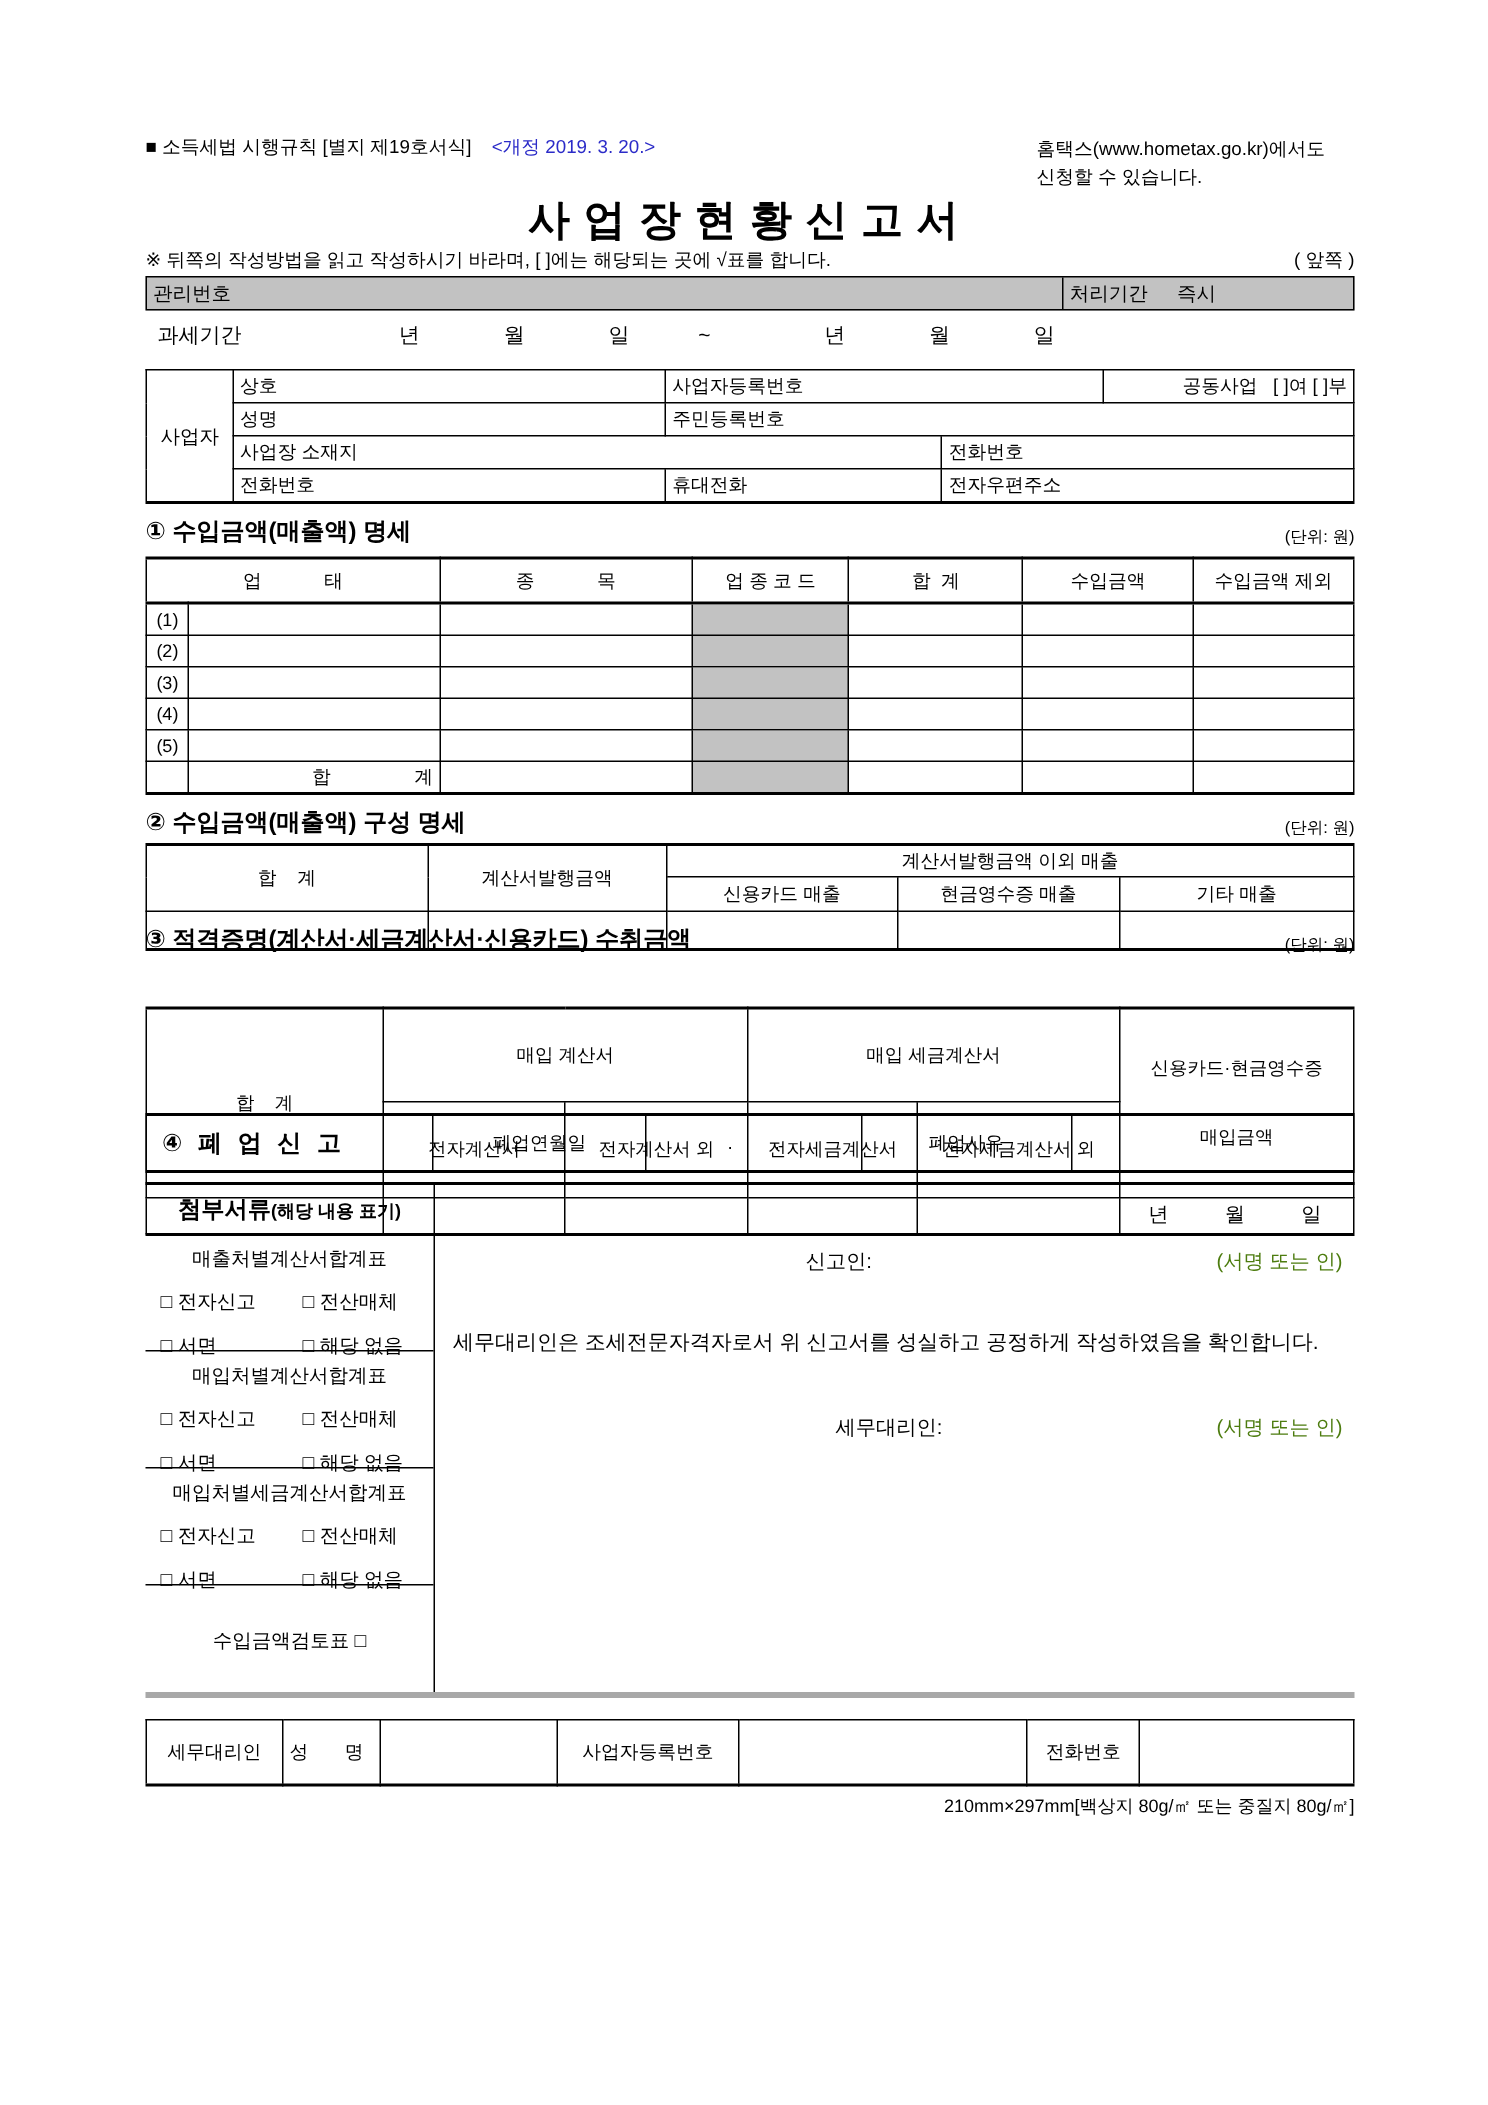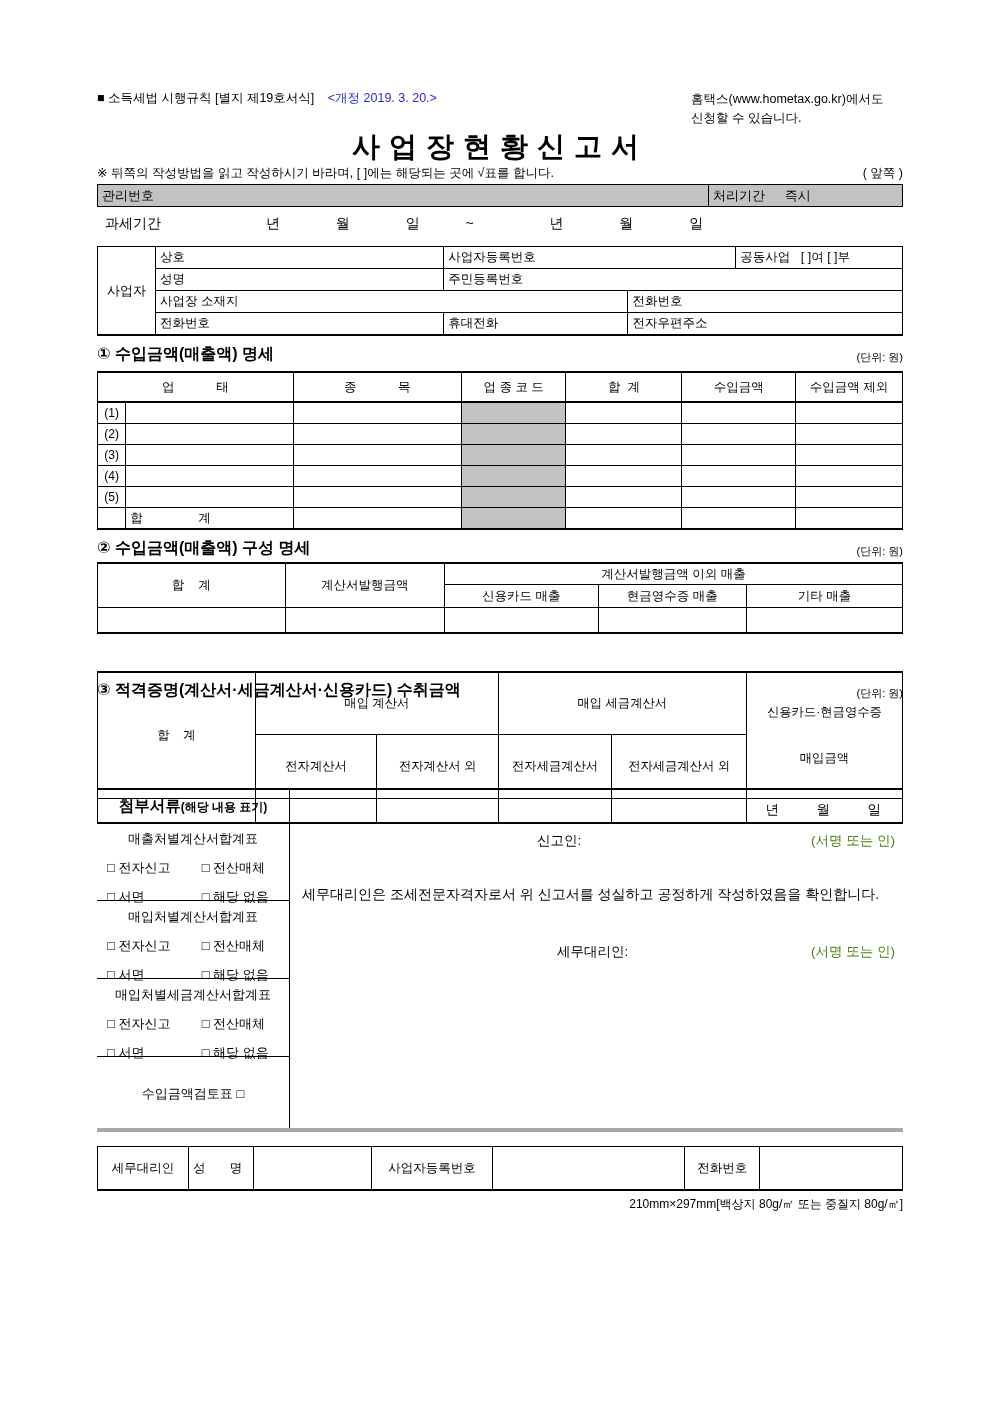--- a/index.html
+++ b/index.html
@@ -1,19 +1,19 @@
 <!DOCTYPE html>
 <html><head>
 <meta charset="utf-8">
 <style>
   html,body{margin:0;padding:0;background:#fff;}
   .page{position:relative;width:992px;height:1403px;background:#fff;
         font-family:"Liberation Sans","DejaVu Sans",sans-serif;color:#000;}
   .abs{position:absolute;left:97px;width:806px;}
-  .pre{white-space:pre;}
+  .pre{white-space:pre;text-align:right;}
   
   .hdr{top:90px;display:flex;justify-content:space-between;font-size:12.5px;}
   .hdr .rev{color:#2b2bc8;margin-left:10px;}
   .hometax{width:212px;line-height:1.55;font-size:12.5px;}
   .title{top:128px;text-align:center;font-size:28px;font-weight:bold;letter-spacing:9px;}
   .instr{top:165px;display:flex;justify-content:space-between;font-size:12.5px;}
   
   .adminbar{top:184px;height:23px;background:#c2c2c2;border:1px solid #000;display:flex;box-sizing:border-box;font-size:13px;}
   .adminbar .c1{flex:1;padding:2px 4px;}
   .adminbar .c2{width:23%;border-left:1px solid #000;padding:2px 4px;}
@@ -38,21 +38,21 @@
   .s1h{top:344px;} .s1t{top:371px;}
   .s1t table{border-top:2px solid #000;border-bottom:2px solid #000;}
   .s1t .hrow td{height:26px;text-align:center;border-bottom:2px solid #000;white-space:pre;}
   .s1t .drow td{height:18px;}
   .s1t .rownum{text-align:center;padding:1px 0;font-size:12px;}
   .gray{background:#c2c2c2;}
   .s2h{top:538px;} .s2t{top:562px;}
   .s2t table{border-top:2px solid #000;border-bottom:2px solid #000;}
   .s2t td{text-align:center;white-space:pre;}
   .s2t .r1 td{height:18px;} .s2t .r2 td{height:20px;} .s2t .drow td{height:22px;}
-  .s3h{top:680px;} .s3t{top:671px;}
+  .s3h{top:616px;} .s3t{top:671px;}
   .s3t table{border-top:2px solid #000;border-bottom:2px solid #000;}
   .s3t td{text-align:center;white-space:pre;font-size:12.3px;padding:1px 2px;}
   .s3t .r1 td{height:18px;} .s3t .r2 td{height:19px;} .s3t .drow td{height:21px;}
   .s3t .two{line-height:1.25;}
   .s4{top:742px;}
   .s4 table{border-top:2px solid #000;border-bottom:2px solid #000;}
   .s4 td{height:34px;text-align:center;white-space:pre;}
   .s4 .t{font-size:16px;font-weight:bold;text-align:left;padding-left:10px;letter-spacing:3px;}
   
   .decl{top:788px;height:342px;border-top:2px solid #000;}
@@ -312,20 +312,40 @@
             <td></td>
             <td></td>
             <td></td>
             <td></td>
             <td></td>
       </tr>
     </tbody>
       </table>
   </div>
 
+  <div class="abs s4">
+    <table>
+      <colgroup>
+          <col style="width:23.7%">
+          <col style="width:17.7%">
+          <col style="width:17.8%">
+          <col style="width:17.4%">
+          <col style="width:23.4%">
+        </colgroup>
+      <tbody>
+          <tr>
+        <td class="t">④ 폐 업 신 고</td>
+        <td>폐업연월일</td>
+        <td>.        .</td>
+        <td>폐업사유</td>
+        <td></td>
+      </tr>
+    </tbody>
+      </table>
+  </div>
 
   <div class="abs decl">
     <div class="decl-left">
       <div class="att-h">
         <span class="b1">첨부서류</span><span class="b2">(해당 내용 표기)</span>
       </div>
       <div class="att-g">
         <div class="gt">매출처별계산서합계표</div>
         <div class="cbl">
             <span class="o1">□ 전자신고</span>

